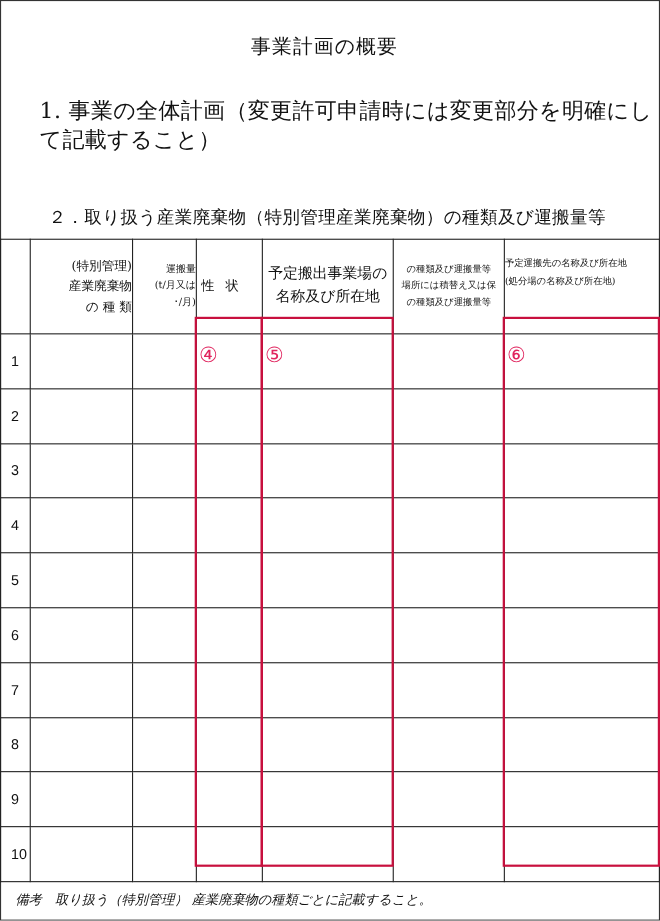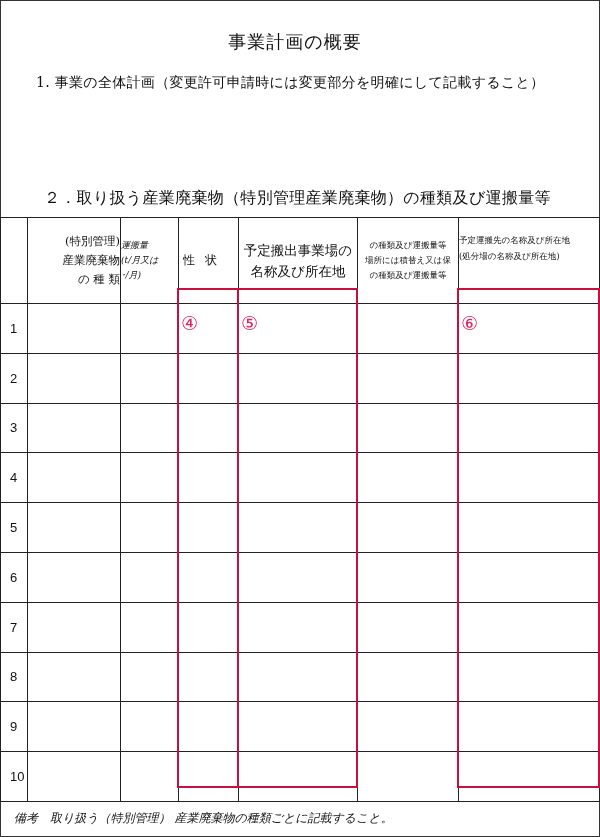--- a/index.html
+++ b/index.html
@@ -1,32 +1,32 @@
 <!DOCTYPE html>
 <html><head>
 <meta charset="utf-8">
 <style>
   html,body{margin:0;padding:0;background:#fff;}
   body{width:600px;height:837px;position:relative;overflow:hidden;
     font-family:"DejaVu Serif","Liberation Serif",serif;color:#111;}
   .page{position:absolute;left:0;top:0;width:598px;height:835px;border:1px solid #333;}
   .title{position:absolute;left:0;width:600px;top:30px;text-align:center;font-size:18px;letter-spacing:1px;padding-left:0;}
   .title span{display:inline-block;margin-left:-10px;}
-  .sec1{position:absolute;left:36px;top:74px;font-size:14px;letter-spacing:0.3px;}
+  .sec1{position:absolute;left:36px;top:87px;font-size:20px;letter-spacing:0.3px;}
   .sec2{position:absolute;left:44px;top:188px;font-size:16px;letter-spacing:0.3px;}
   table{position:absolute;left:0;top:217px;border-collapse:collapse;table-layout:fixed;width:599px;}
   td,th{border:1px solid #222;padding:0;font-weight:normal;}
   th{height:71px;vertical-align:middle;}
   td{height:48.8px;}
   td.num{font-family:"Liberation Sans","DejaVu Sans",sans-serif;font-size:13px;padding-left:9px;vertical-align:middle;}
   .h1{font-size:11.5px;line-height:19px;text-align:right;}
-  .h2{font-size:9px;line-height:15px;text-align:left;font-style:italic;}
+  .h2{font-size:9px;line-height:15px;text-align:right;}
   .h3{font-size:12px;text-align:left;padding-left:4px;}
   .h3 .g{display:inline-block;width:22px;}
-  .h4{font-size:13.5px;line-height:21px;}
+  .h4{font-size:13.5px;line-height:21px;font-family:Liberation Mono, monospace;}
   .h5{font-size:8.5px;line-height:15px;text-align:center;}
   .h6{font-size:8.5px;line-height:16px;text-align:left;vertical-align:top;padding-top:14px;}
   .footer{position:absolute;left:14px;top:810px;font-size:12px;font-style:italic;}
   .footer .lbl{margin-right:12px;}
   .redbox{position:absolute;border:2px solid #c8103e;box-sizing:border-box;pointer-events:none;}
   .marker{position:absolute;color:#e0245e;font-family:"DejaVu Sans",sans-serif;font-size:19px;line-height:19px;}
 </style>
 </head>
 <body>
 

